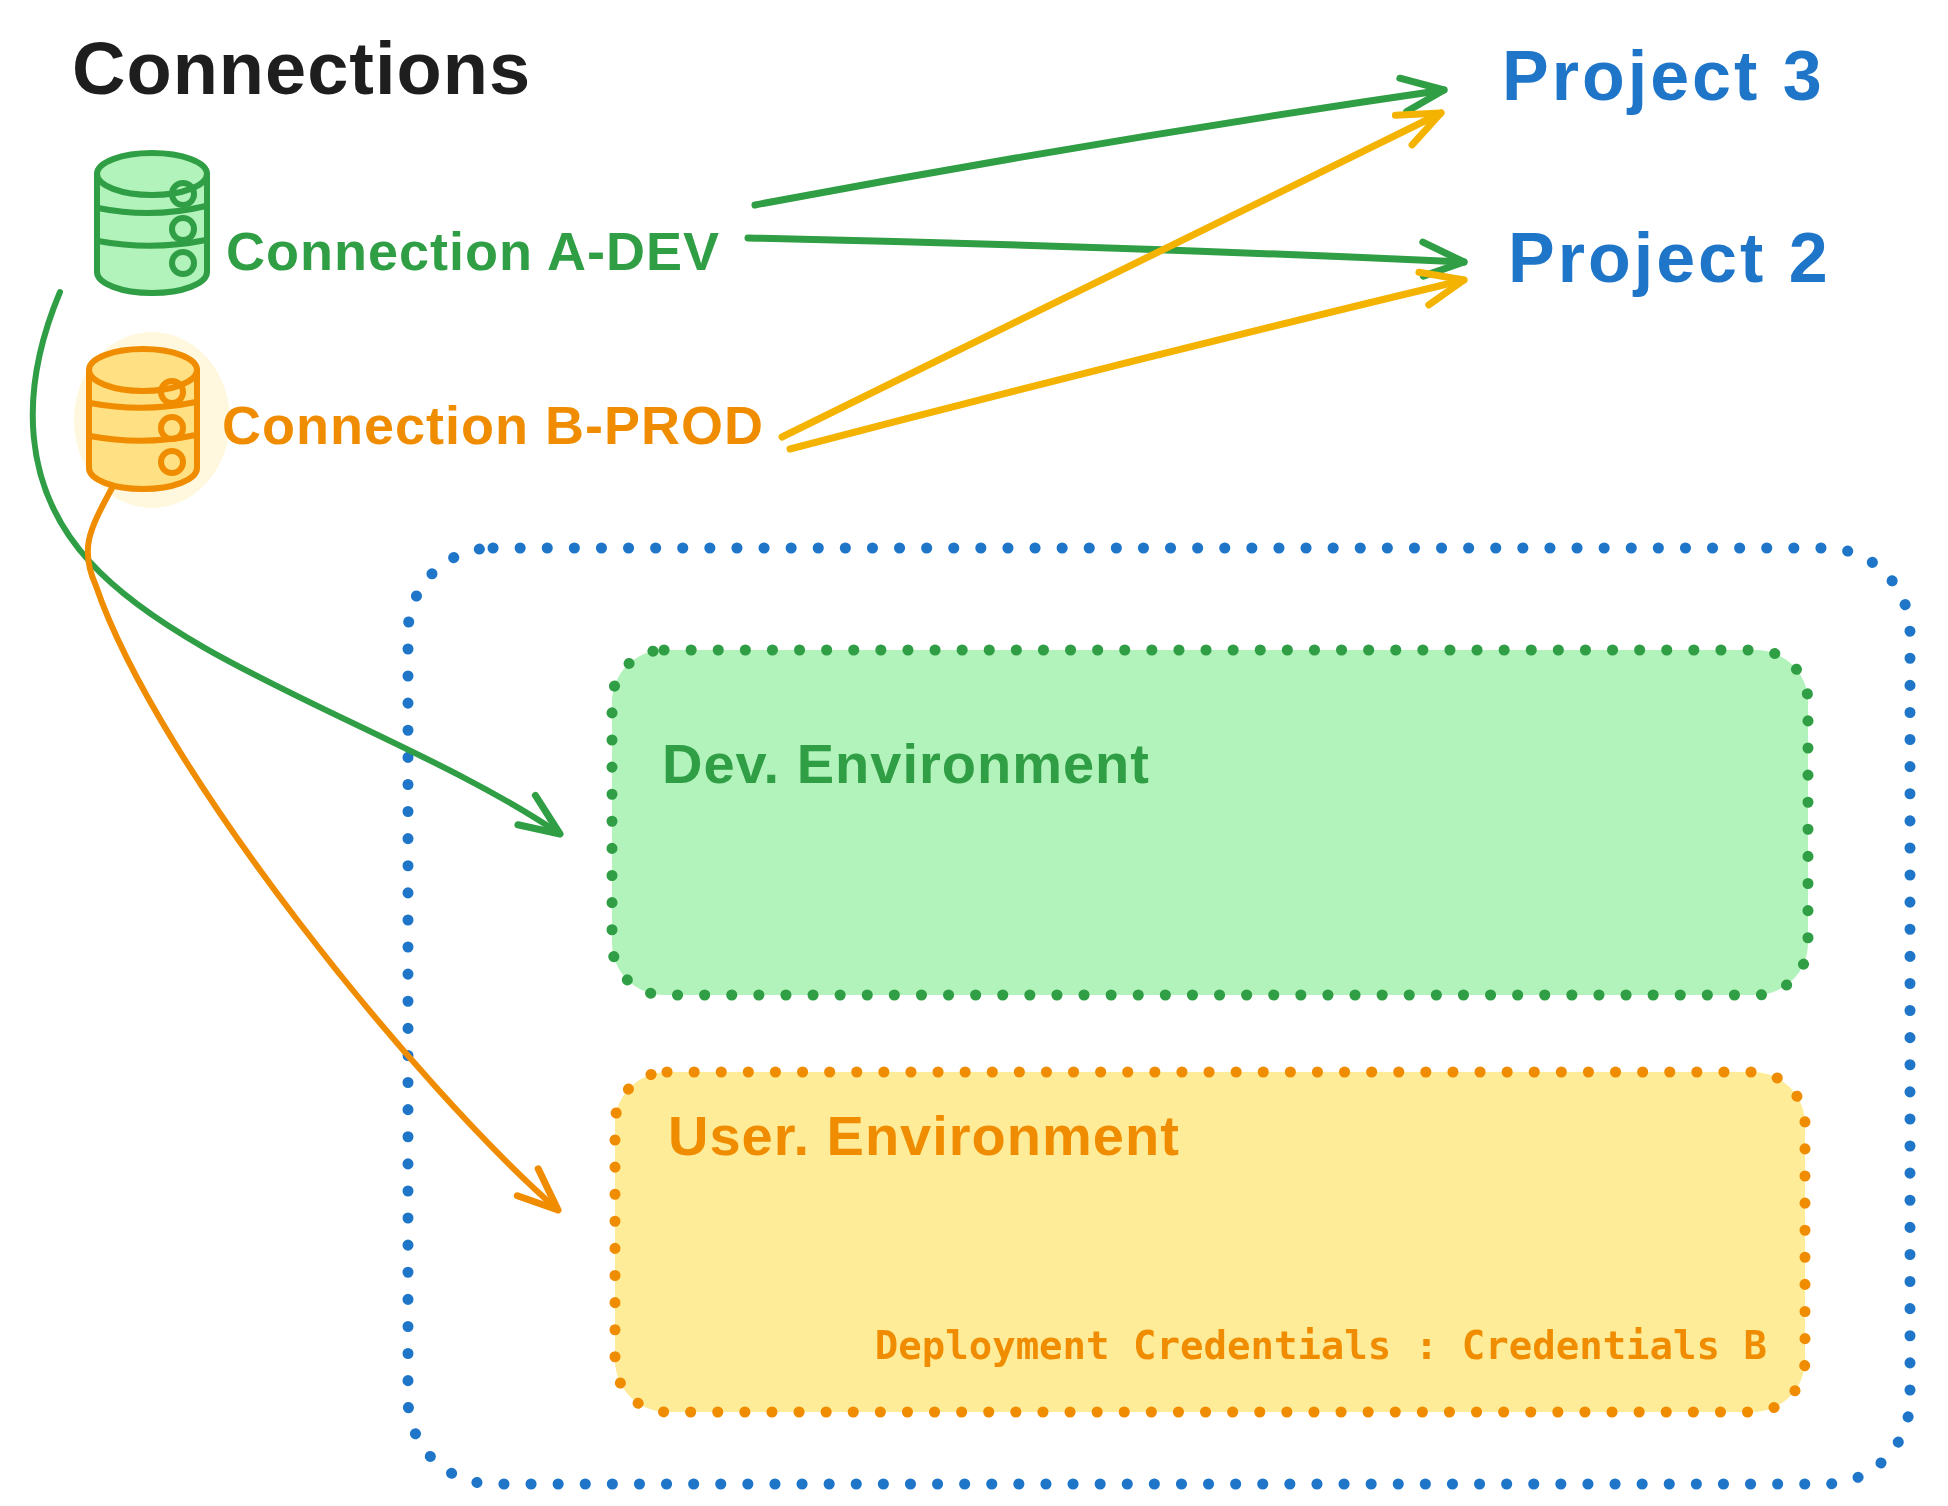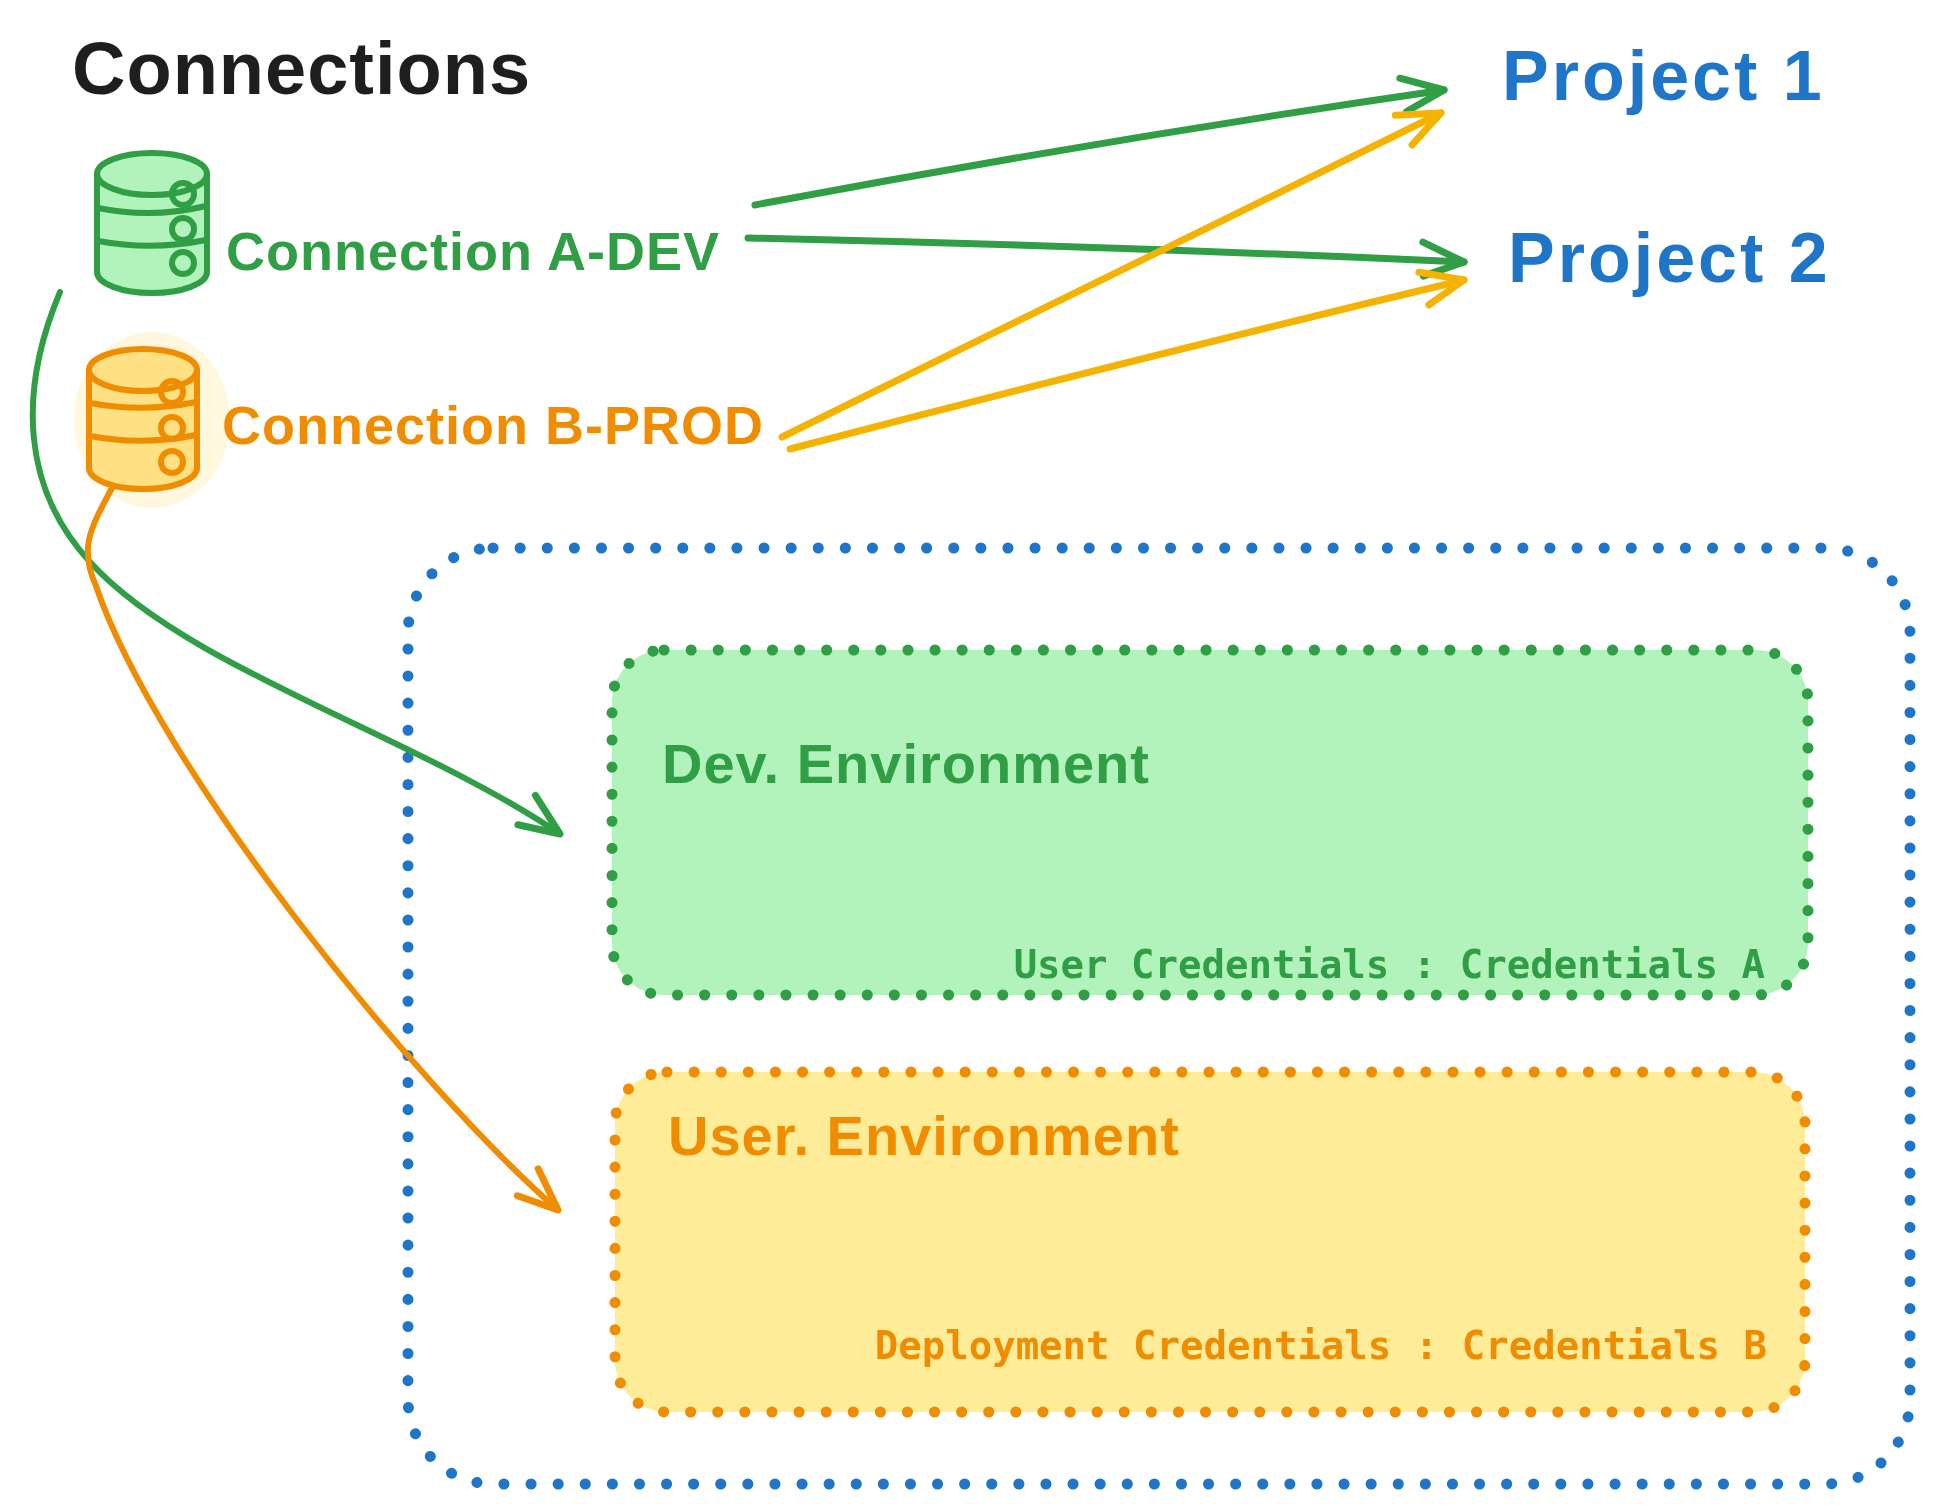--- a/index.html
+++ b/index.html
@@ -98,26 +98,25 @@
     <path class="curve stroke-green" marker-end="url(#head-green)" d="M 60 292 C 18 392 22 488 90 562 C 186 668 416 736 560 834"></path>
     <path class="curve stroke-orange" marker-end="url(#head-orange)" d="M 112 488 C 88 532 80 550 96 586 C 158 768 416 1086 558 1210"></path>
   </svg>
 
   <div class="label title-label" style="left:72px; top:26px;">Connections</div>
 
   <div class="label conn-label c-green" style="left:226px; top:180px;">Connection A-DEV</div>
 
   <div class="label conn-label c-orange" style="left:222px; top:394px;">Connection B-PROD</div>
 
-  <div class="label project-label" style="left:1502px; top:36px;">Project 1</div>
+  <div class="label project-label" style="left:1502px; top:36px;">Project 3</div>
 
   <div class="label project-label" style="left:1508px; top:218px;">Project 2</div>
 
 
   <div class="label env-title c-green" style="left:662px; top:692px;">Dev. Environment</div>
 
-  <div class="label creds c-green" style="right:183px; top:903px;">User Credentials : Credentials A</div>
 
   <div class="label env-title c-orange" style="left:668px; top:1104px;">User. Environment</div>
 
   <div class="label creds c-orange" style="right:181px; top:1324px;margin-left:28px;">Deployment Credentials : Credentials B</div>
 
 </div>
 
 </body></html>

